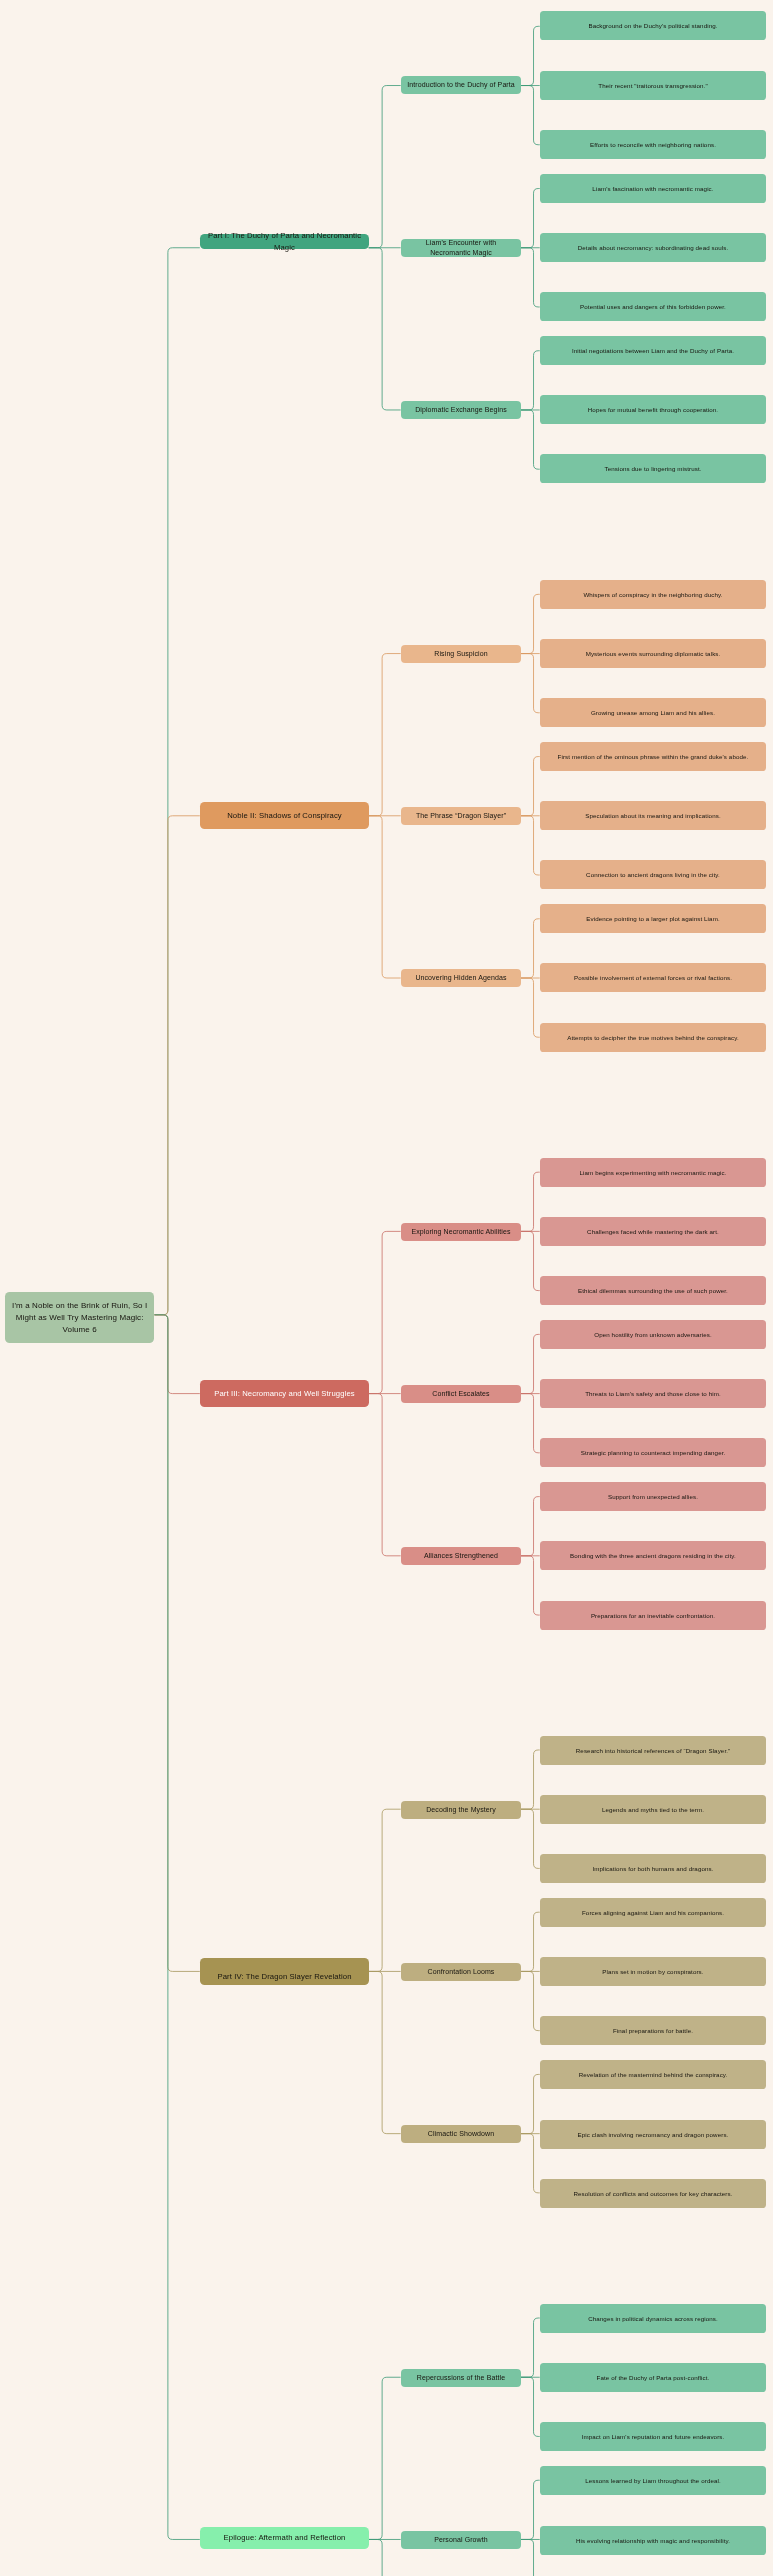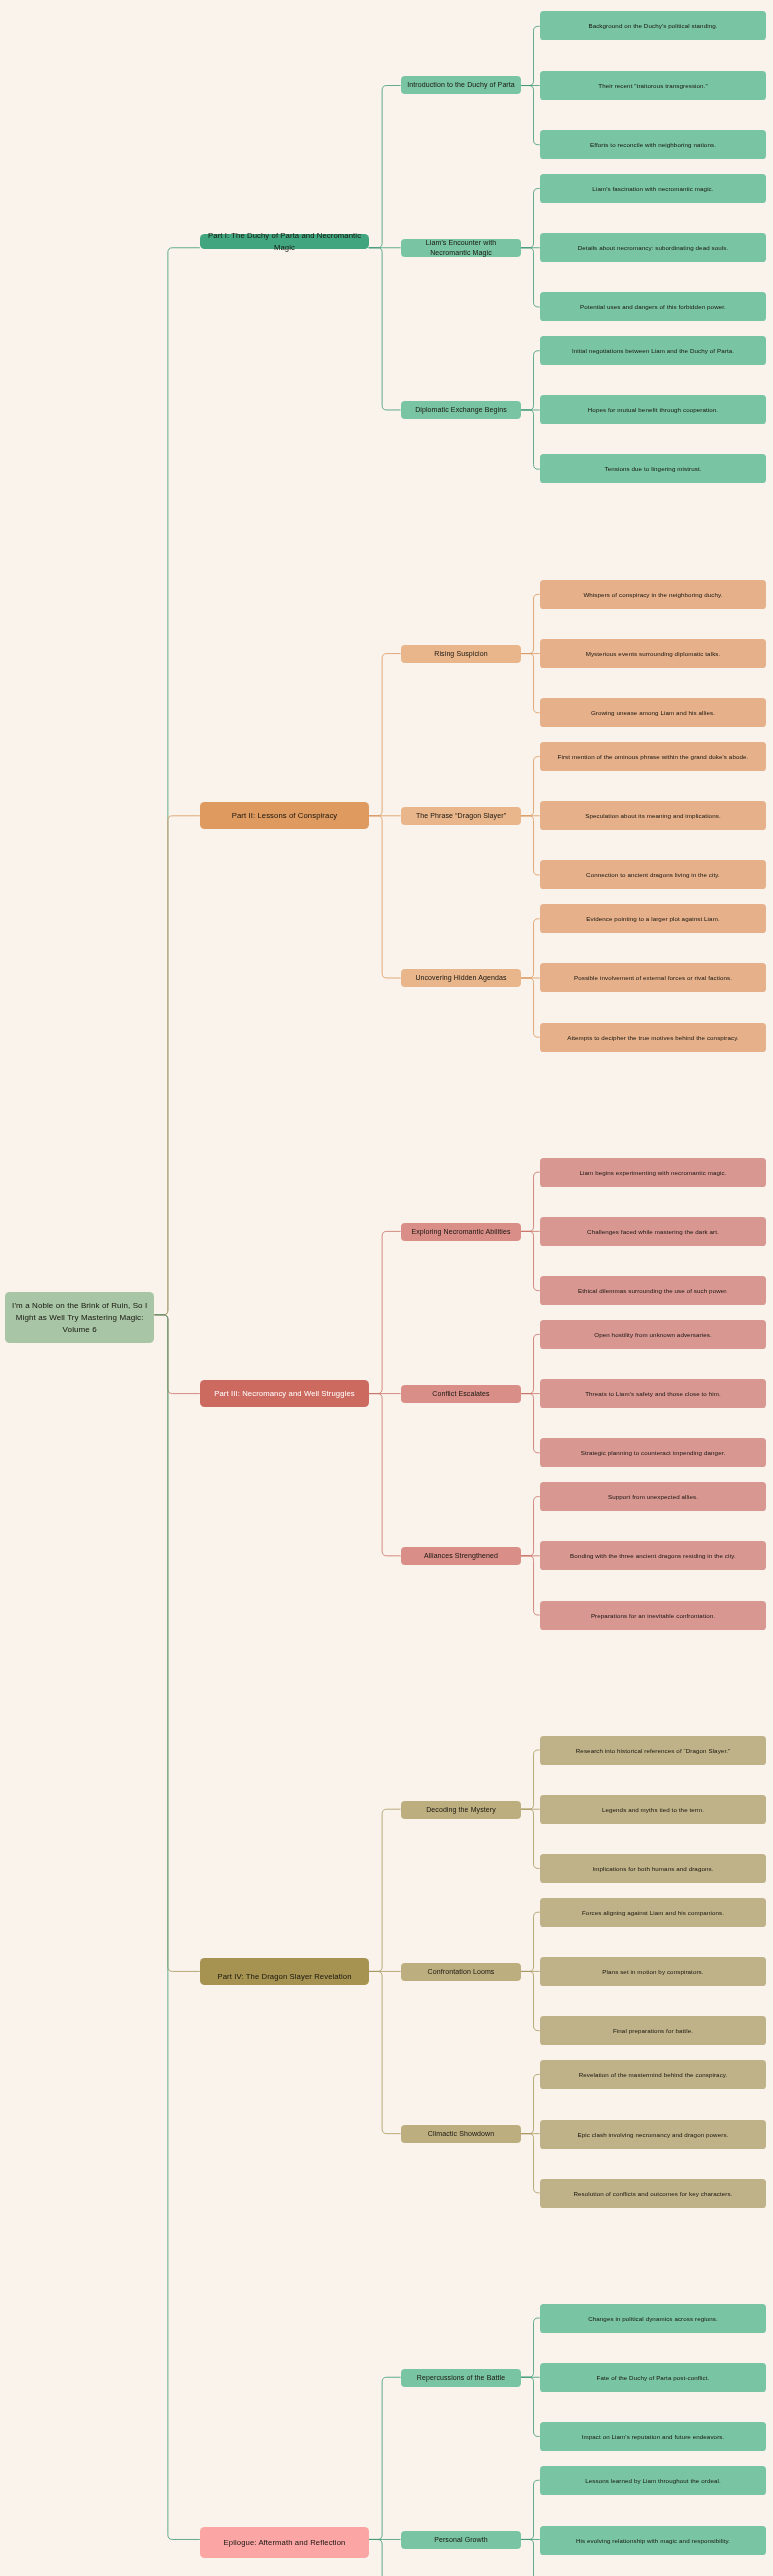--- a/index.html
+++ b/index.html
@@ -162,21 +162,21 @@
     <div class="node leaf" style="left: 540px; width: 226px; top: 336px; height: 29px; background: rgb(121, 196, 162);">
       <span>Initial negotiations between Liam and the Duchy of Parta.</span>
     </div>
     <div class="node leaf" style="left: 540px; width: 226px; top: 395px; height: 29px; background: rgb(121, 196, 162);">
       <span>Hopes for mutual benefit through cooperation.</span>
     </div>
     <div class="node leaf" style="left: 540px; width: 226px; top: 454px; height: 29px; background: rgb(121, 196, 162);">
       <span>Tensions due to lingering mistrust.</span>
     </div>
     <div class="node branch" style="left: 200px; width: 169px; top: 802px; height: 27px; background: rgb(223, 154, 95);">
-      <span>Part II: Lessons of Conspiracy</span>
+      <span>Noble II: Shadows of Conspiracy</span>
     </div>
     <div class="node sub" style="left: 401px; width: 120px; top: 645px; height: 17.5px; background: rgb(233, 182, 140);">
       <span>Rising Suspicion</span>
     </div>
     <div class="node leaf" style="left: 540px; width: 226px; top: 580px; height: 29px; background: rgb(229, 176, 138);">
       <span>Whispers of conspiracy in the neighboring duchy.</span>
     </div>
     <div class="node leaf" style="left: 540px; width: 226px; top: 639px; height: 29px; background: rgb(229, 176, 138);">
       <span>Mysterious events surrounding diplomatic talks.</span>
     </div>
@@ -278,21 +278,21 @@
     </div>
     <div class="node leaf" style="left: 540px; width: 226px; top: 2060px; height: 29px; background: rgb(191, 178, 136);">
       <span>Revelation of the mastermind behind the conspiracy.</span>
     </div>
     <div class="node leaf" style="left: 540px; width: 226px; top: 2120px; height: 29px; background: rgb(191, 178, 136);">
       <span>Epic clash involving necromancy and dragon powers.</span>
     </div>
     <div class="node leaf" style="left: 540px; width: 226px; top: 2179px; height: 29px; background: rgb(191, 178, 136);">
       <span>Resolution of conflicts and outcomes for key characters.</span>
     </div>
-    <div class="node branch" style="left: 200px; width: 169px; top: 2527px; height: 31px; background: #fca5a5;">
+    <div class="node branch" style="left: 200px; width: 169px; top: 2527px; height: 22px; background: #86efac;">
       <span>Epilogue: Aftermath and Reflection</span>
     </div>
     <div class="node sub" style="left: 401px; width: 120px; top: 2369px; height: 17.5px; background: rgb(121, 196, 162);">
       <span>Repercussions of the Battle</span>
     </div>
     <div class="node leaf" style="left: 540px; width: 226px; top: 2304px; height: 29px; background: rgb(121, 196, 162);">
       <span>Changes in political dynamics across regions.</span>
     </div>
     <div class="node leaf" style="left: 540px; width: 226px; top: 2363px; height: 29px; background: rgb(121, 196, 162);">
       <span>Fate of the Duchy of Parta post-conflict.</span>

